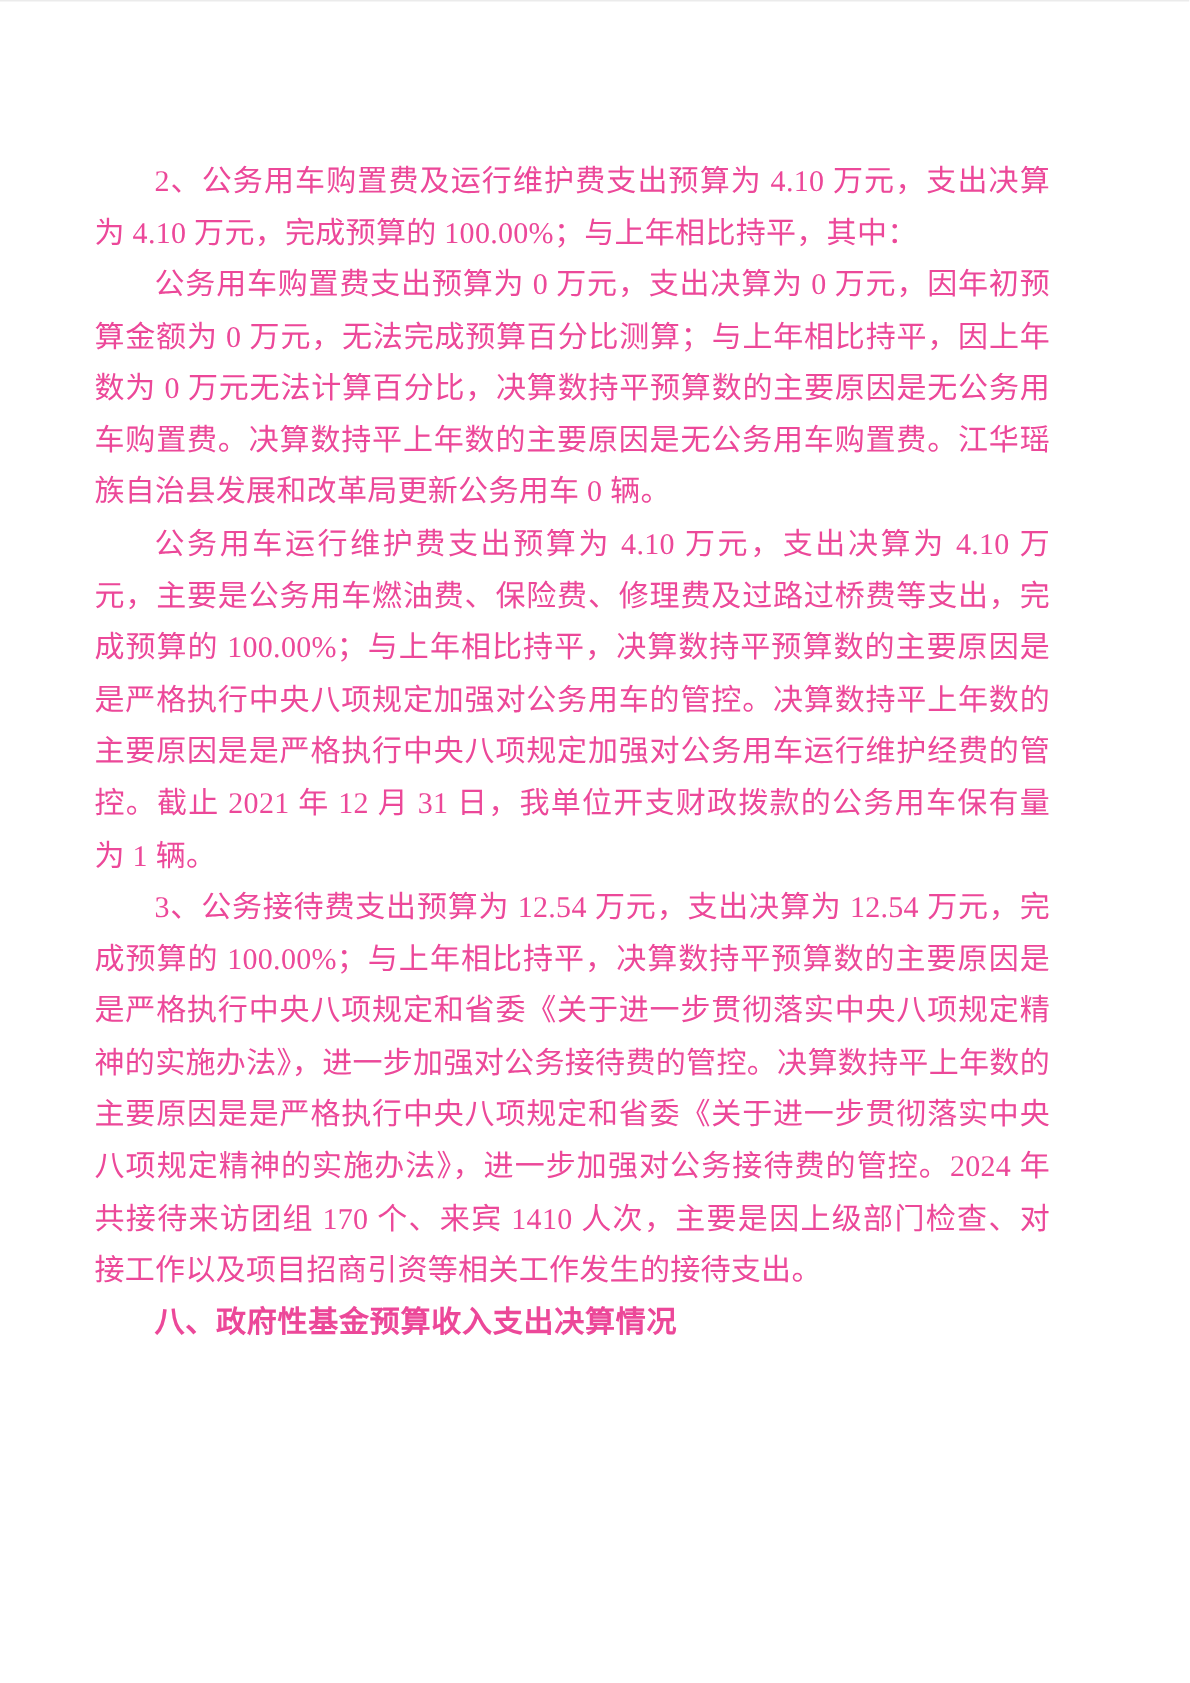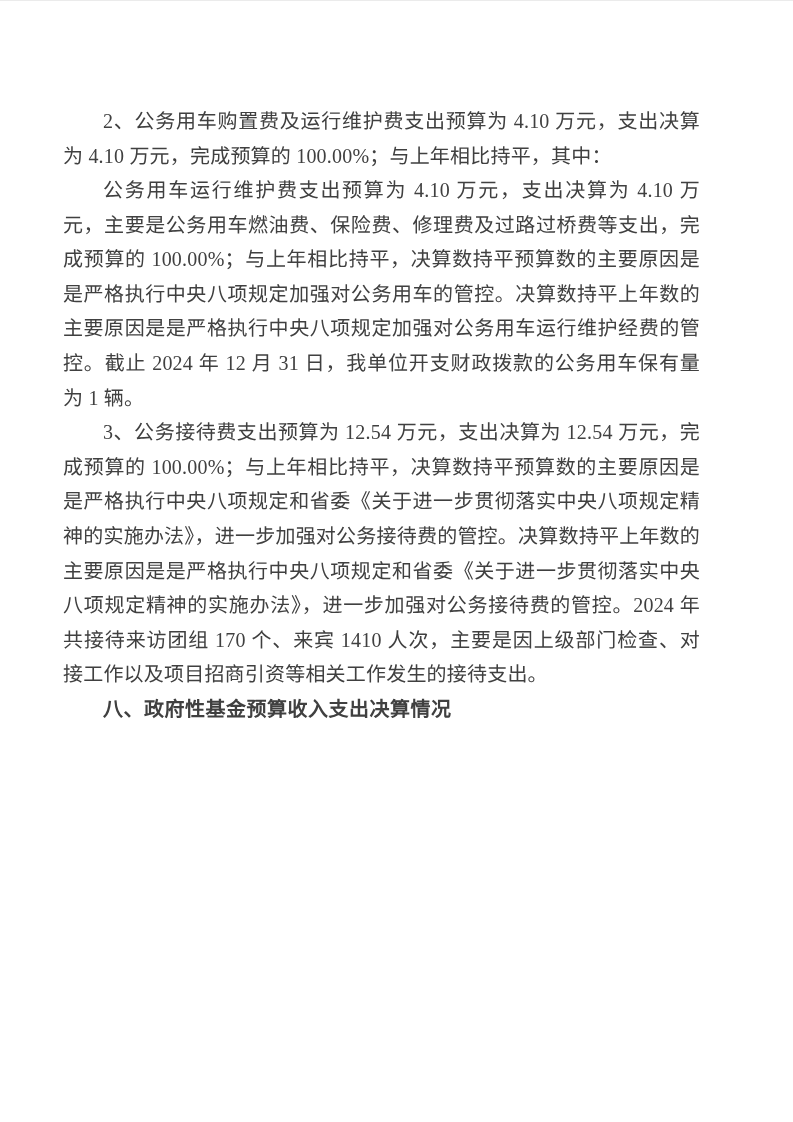--- a/index.html
+++ b/index.html
@@ -39,19 +39,20 @@
   .doc-content p.heading {
     font-family: "Liberation Sans", "DejaVu Sans", sans-serif;
     font-weight: bold;
     letter-spacing: 0.5px;
   }
 </style>
 </head>
 <body style="background: rgb(255, 255, 255);">
 
 <div class="page">
-  <div class="doc-content" style="color: #404040;">
+  <div class="doc-content" style="color: #ec4899;">
       <p class="body">2、公务用车购置费及运行维护费支出预算为 4.10 万元，支出决算为 4.10 万元，完成预算的 100.00%；与上年相比持平，其中：</p>
-      <p class="body">公务用车运行维护费支出预算为 4.10 万元，支出决算为 4.10 万元，主要是公务用车燃油费、保险费、修理费及过路过桥费等支出，完成预算的 100.00%；与上年相比持平，决算数持平预算数的主要原因是是严格执行中央八项规定加强对公务用车的管控。决算数持平上年数的主要原因是是严格执行中央八项规定加强对公务用车运行维护经费的管控。截止 2024 年 12 月 31 日，我单位开支财政拨款的公务用车保有量为 1 辆。</p>
+      <p class="body">公务用车购置费支出预算为 0 万元，支出决算为 0 万元，因年初预算金额为 0 万元，无法完成预算百分比测算；与上年相比持平，因上年数为 0 万元无法计算百分比，决算数持平预算数的主要原因是无公务用车购置费。决算数持平上年数的主要原因是无公务用车购置费。江华瑶族自治县发展和改革局更新公务用车 0 辆。</p>
+      <p class="body">公务用车运行维护费支出预算为 4.10 万元，支出决算为 4.10 万元，主要是公务用车燃油费、保险费、修理费及过路过桥费等支出，完成预算的 100.00%；与上年相比持平，决算数持平预算数的主要原因是是严格执行中央八项规定加强对公务用车的管控。决算数持平上年数的主要原因是是严格执行中央八项规定加强对公务用车运行维护经费的管控。截止 2021 年 12 月 31 日，我单位开支财政拨款的公务用车保有量为 1 辆。</p>
       <p class="body">3、公务接待费支出预算为 12.54 万元，支出决算为 12.54 万元，完成预算的 100.00%；与上年相比持平，决算数持平预算数的主要原因是是严格执行中央八项规定和省委《关于进一步贯彻落实中央八项规定精神的实施办法》，进一步加强对公务接待费的管控。决算数持平上年数的主要原因是是严格执行中央八项规定和省委《关于进一步贯彻落实中央八项规定精神的实施办法》，进一步加强对公务接待费的管控。2024 年共接待来访团组 170 个、来宾 1410 人次，主要是因上级部门检查、对接工作以及项目招商引资等相关工作发生的接待支出。</p>
       <p class="heading">八、政府性基金预算收入支出决算情况</p>
     </div>
 </div>
 
 </body></html>

